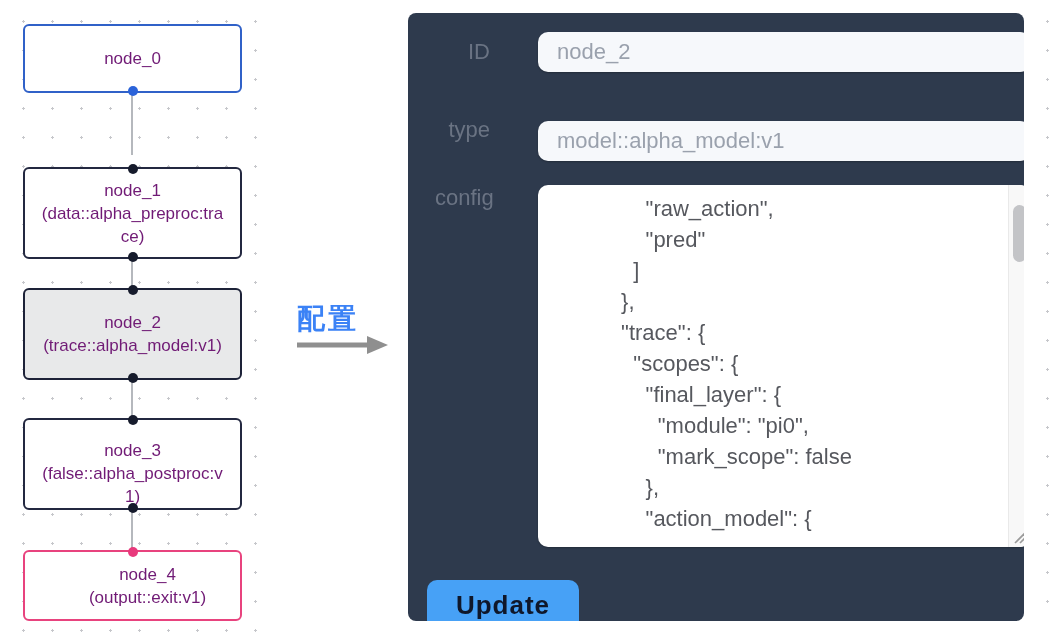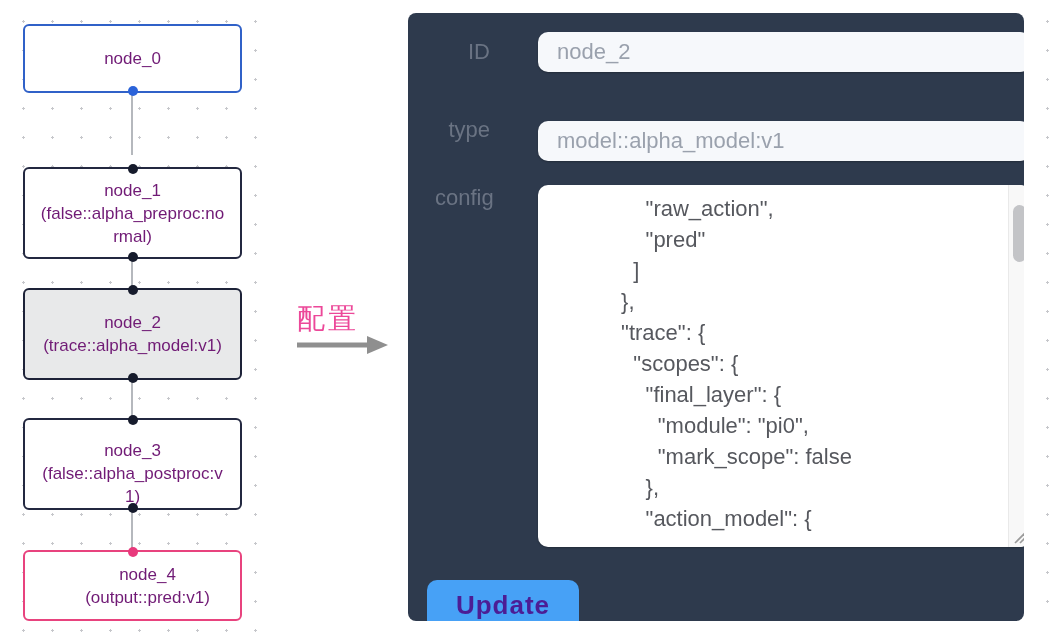--- a/index.html
+++ b/index.html
@@ -36,21 +36,21 @@
   }
   .port.top { top:0; }
   .port.bottom { top:100%; }
   .port.blue { background:#2b63d9; }
   .port.pink { background:#e8397c; }
 
   .edge { position:absolute; left:131px; width:2px; background:#b5b8bd; }
 
   
   .transfer-label { position:absolute; left:297px; top:300px; font-size:28px;
-                    color:#ec4899; letter-spacing:3px; white-space:nowrap; }
+                    color:#3b82f6; letter-spacing:3px; white-space:nowrap;font-weight:bold; }
   .transfer-arrow { position:absolute; left:295px; top:335px; }
 
   
   .panel {
     position:absolute; left:408px; top:13px; width:616px; height:608px;
     background:#2e3a4d; border-radius:8px; overflow:hidden;
   }
   .f-label {
     position:absolute; left:0; width:82px; text-align:right;
     color:#6a7383; font-size:22px;
@@ -87,21 +87,21 @@
   }
   .scroll-thumb {
     position:absolute; right:4px; top:20px; width:13px; height:57px;
     background:#c3c4c7; border-radius:7px;
   }
   .resize-handle { position:absolute; right:4px; bottom:3px; }
 
   .update-btn {
     position:absolute; left:19px; top:567px; width:152px; height:50px;
     background:#47a1f6; border:none; border-radius:10px;
-    color:#4c1d95; font-size:26px; font-weight:700; letter-spacing:1px;
+    color:#0f172a; font-size:26px; font-weight:700; letter-spacing:1px;
     font-family:"Liberation Sans","DejaVu Sans",sans-serif; cursor:pointer;
   }
 </style>
 </head>
 <body>
 
 <div class="stage">
 
   <div class="dotgrid canvas-left"></div>
 
@@ -112,42 +112,42 @@
   <div class="edge" style="top:380px;height:38px;"></div>
   <div class="edge" style="top:510px;height:40px;"></div>
 
   <div class="node node-input" style="top:24px;height:69px;">
     <span>node_0</span>
     <span class="port bottom blue"></span>
   </div>
 
   <div class="node" style="top:167px;height:92px;">
     <span>node_1</span>
-    <span class="sub">(false::alpha_preproc:normal)</span>
+    <span class="sub">(data::alpha_preproc:trace)</span>
     <span class="port top"></span>
     <span class="port bottom"></span>
   </div>
 
   <div class="node node-selected" style="top:288px;height:92px;">
     <span>node_2</span>
     <span class="sub">(trace::alpha_model:v1)</span>
     <span class="port top"></span>
     <span class="port bottom"></span>
   </div>
 
   <div class="node" style="top:418px;height:92px;justify-content:flex-end;">
     <span>node_3</span>
     <span class="sub">(false::alpha_postproc:v1)</span>
     <span class="port top"></span>
     <span class="port bottom"></span>
   </div>
 
   <div class="node node-output" style="top:550px;height:71px;padding-left:44px;">
     <span>node_4</span>
-    <span class="sub">(output::pred:v1)</span>
+    <span class="sub">(output::exit:v1)</span>
     <span class="port top pink"></span>
   </div>
 
   <div class="transfer-label">配置</div>
   <svg class="transfer-arrow" width="95" height="20" viewBox="0 0 95 20">
     <line x1="2" y1="10" x2="74" y2="10" stroke="#8f8f8f" stroke-width="5"></line>
     <polygon points="72,1 93,10 72,19" fill="#8f8f8f"></polygon>
   </svg>
 
   <div class="panel">

